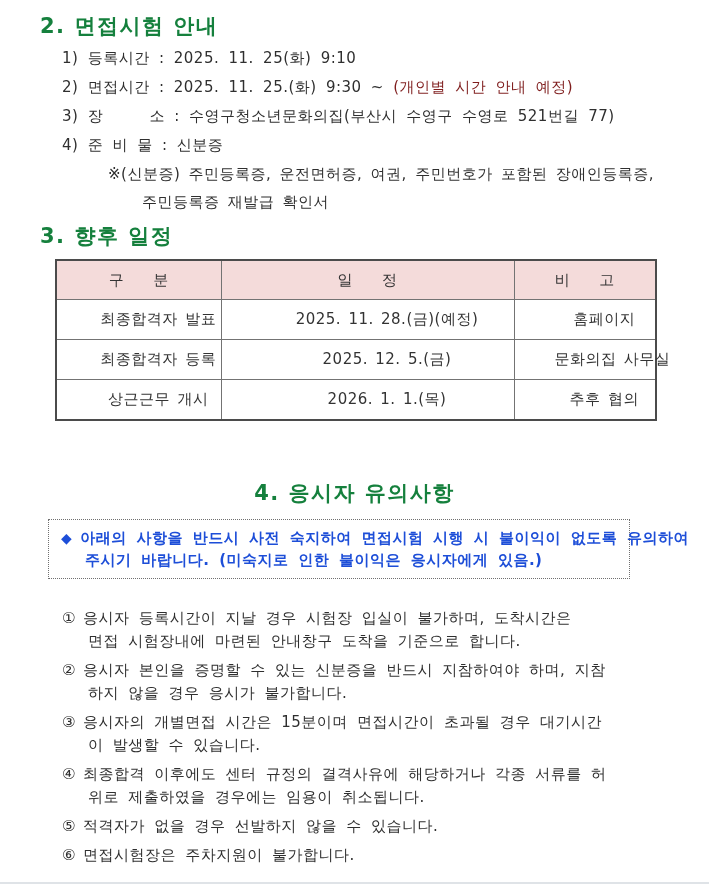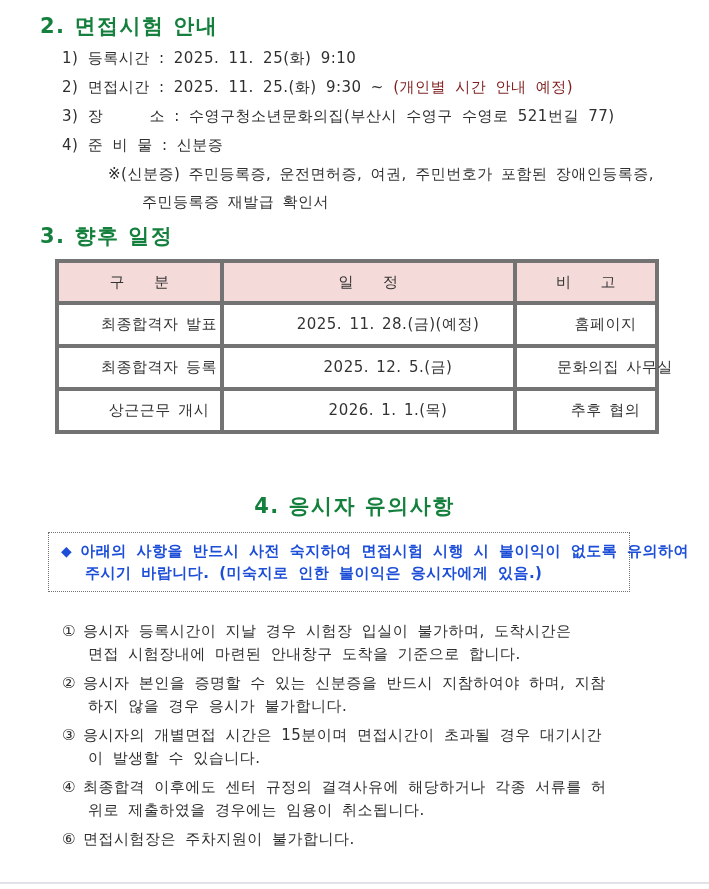--- a/index.html
+++ b/index.html
@@ -23,21 +23,21 @@
   .note-line1{margin-left:46px;font-size:15px;line-height:28px;white-space:pre;word-spacing:3px;letter-spacing:0.5px;}
   .note-line2{margin-left:80px;font-size:15px;line-height:28px;white-space:pre;word-spacing:3px;letter-spacing:0.5px;}
 
   
   .s3-title{margin-top:8px;}
   table.schedule{
     margin:11px 0 0 15px;border-collapse:collapse;
     border:2px solid #4b4b4b;table-layout:fixed;width:600px;
   }
   table.schedule th,table.schedule td{
-    border:4px solid #737373;text-align:center;vertical-align:middle;
+    border:1px solid #737373;text-align:center;vertical-align:middle;
     font-size:15px;font-weight:normal;color:#333333;
     white-space:pre;letter-spacing:0.5px;word-spacing:2px;
   }
   table.schedule th{height:36px;background:#f4dbda;}
   table.schedule td{height:37px;background:#ffffff;padding-left:40px;}
   col.c1{width:165px;} col.c2{width:293px;} col.c3{width:142px;}
 
   
   .s4-title{margin-top:60px;text-align:center;}
   .notice-box{
@@ -137,20 +137,23 @@
         </div>
         <div class="n-item">
           <div class="n-line"><span class="n-num">③</span><span>응시자의 개별면접 시간은 15분이며 면접시간이 초과될 경우 대기시간</span></div>
           <div class="n-line n-cont">이 발생할 수 있습니다.</div>
         </div>
         <div class="n-item">
           <div class="n-line"><span class="n-num">④</span><span>최종합격 이후에도 센터 규정의 결격사유에 해당하거나 각종 서류를 허</span></div>
           <div class="n-line n-cont">위로 제출하였을 경우에는 임용이 취소됩니다.</div>
         </div>
         <div class="n-item">
+          <div class="n-line"><span class="n-num">⑤</span><span>적격자가 없을 경우 선발하지 않을 수 있습니다.</span></div>
+        </div>
+        <div class="n-item">
           <div class="n-line"><span class="n-num">⑥</span><span>면접시험장은 주차지원이 불가합니다.</span></div>
         </div>
       </div>
     </div>
 
     <div class="s5-line">
       
     </div>
 
   </div>

